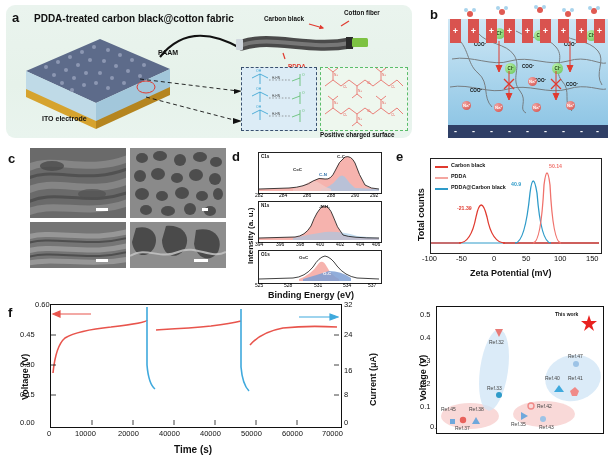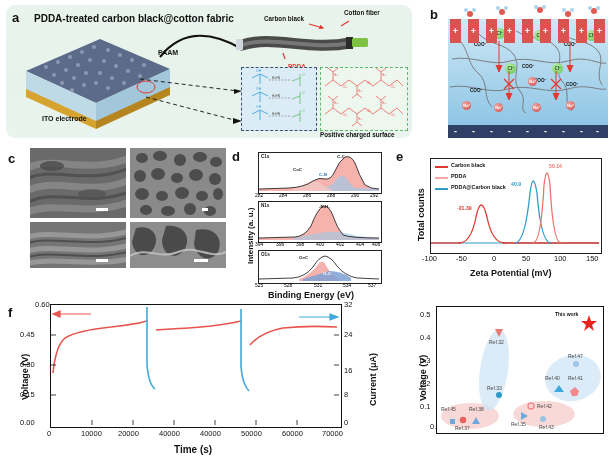--- a/index.html
+++ b/index.html
@@ -550,21 +550,21 @@
     <div class="abs" style="left:338px;top:8px;width:24px;height:122px;">
       <div class="abs ticklab" style="left:0;top:-4px;">32</div>
       <div class="abs ticklab" style="left:0;top:26px;">24</div>
       <div class="abs ticklab" style="left:0;top:62px;">16</div>
       <div class="abs ticklab" style="left:0;top:86px;">8</div>
       <div class="abs ticklab" style="left:0;top:114px;">0</div>
     </div>
 
     <div class="abs" style="left:44px;top:133px;width:290px;height:10px;">
       <div class="abs ticklab" style="left:-3px;">0</div>
-      <div class="abs ticklab" style="left:31px;">10000</div>
+      <div class="abs ticklab" style="left:25px;">10000</div>
       <div class="abs ticklab" style="left:68px;">20000</div>
       <div class="abs ticklab" style="left:109px;">40000</div>
       <div class="abs ticklab" style="left:150px;">40000</div>
       <div class="abs ticklab" style="left:191px;">50000</div>
       <div class="abs ticklab" style="left:232px;">60000</div>
       <div class="abs ticklab" style="left:272px;">70000</div>
     </div>
     <div class="abs axtitle" style="left:168px;top:148px;font-size:10px;">Time (s)</div>
   </div>
 

